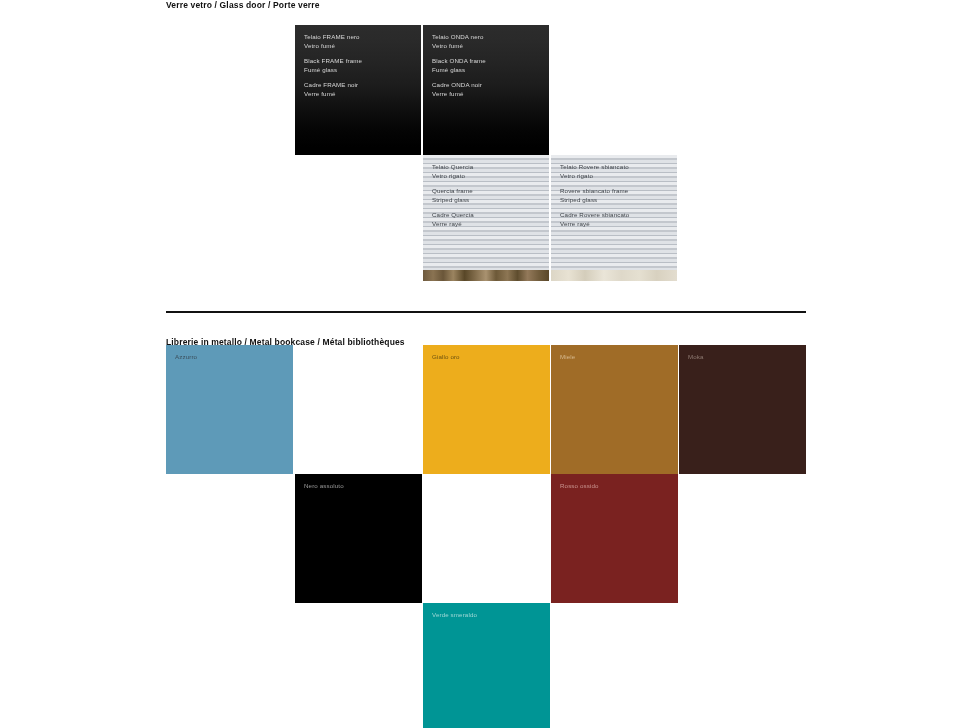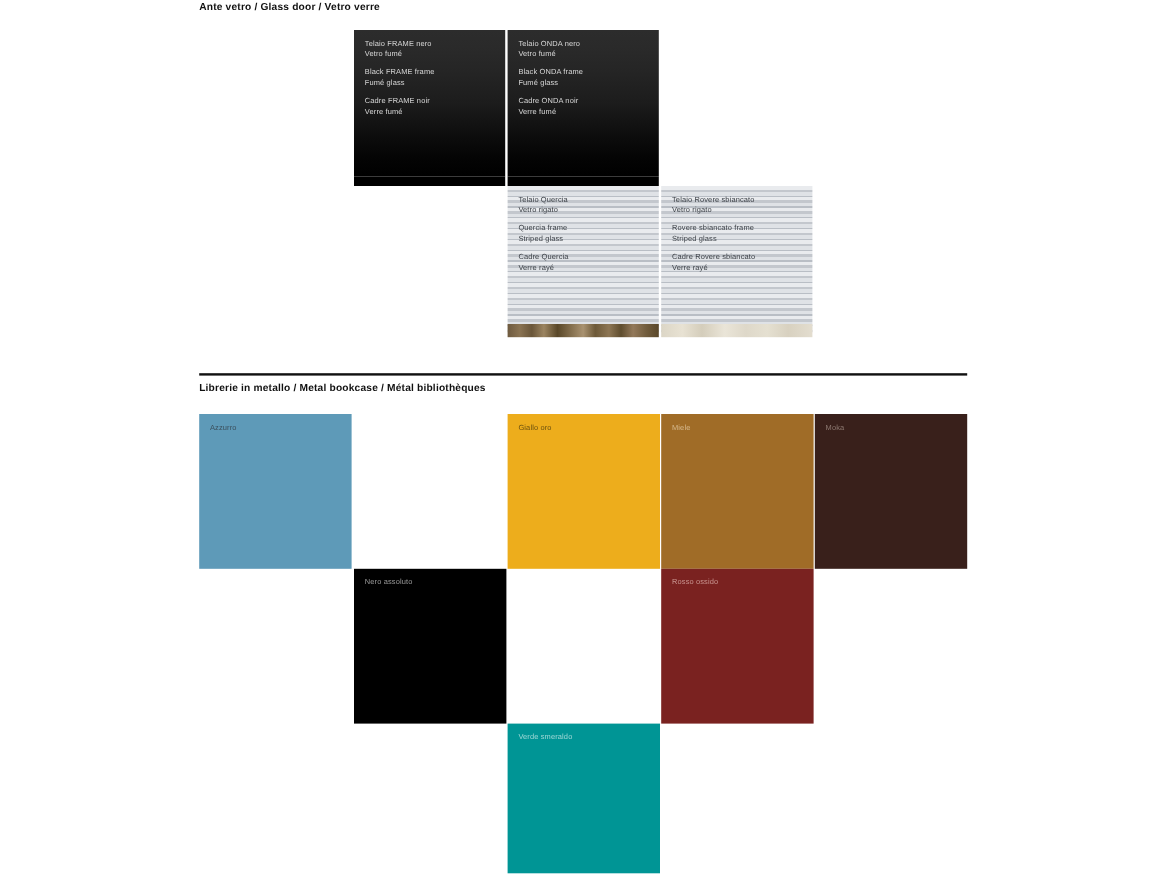--- a/index.html
+++ b/index.html
@@ -19,21 +19,21 @@
   
   .section-title {
     position: absolute;
     font-size: 8.5px;
     font-weight: bold;
     letter-spacing: 0.15px;
     color: #111111;
     white-space: nowrap;
   }
   #glass-title { left: 166px; top: 0px; }
-  #bookcase-title { left: 166px; top: 318px; }
+  #bookcase-title { left: 166px; top: 337px; }
 
   .section-rule {
     position: absolute;
     left: 166px;
     top: 311px;
     width: 640px;
     height: 1.5px;
     background: #111111;
   }
 
@@ -131,21 +131,21 @@
     left: 9px;
     top: 8px;
     font-size: 6.2px;
     letter-spacing: 0.12px;
     white-space: nowrap;
   }
 </style>
 </head>
 <body>
 
-<div class="section-title" id="glass-title">Ante vetro / Glass door / Vetro verre</div>
+<div class="section-title" id="glass-title">Verre vetro / Glass door / Porte verre</div>
 
 <div class="swatch glass-dark" style="left:295px; top:25px;">
   <div class="swatch-labels">
     <div class="label-group">
       <div class="label-line">Telaio FRAME nero</div>
       <div class="label-line">Vetro fumé</div>
     </div>
     <div class="label-group">
       <div class="label-line">Black FRAME frame</div>
       <div class="label-line">Fumé glass</div>

